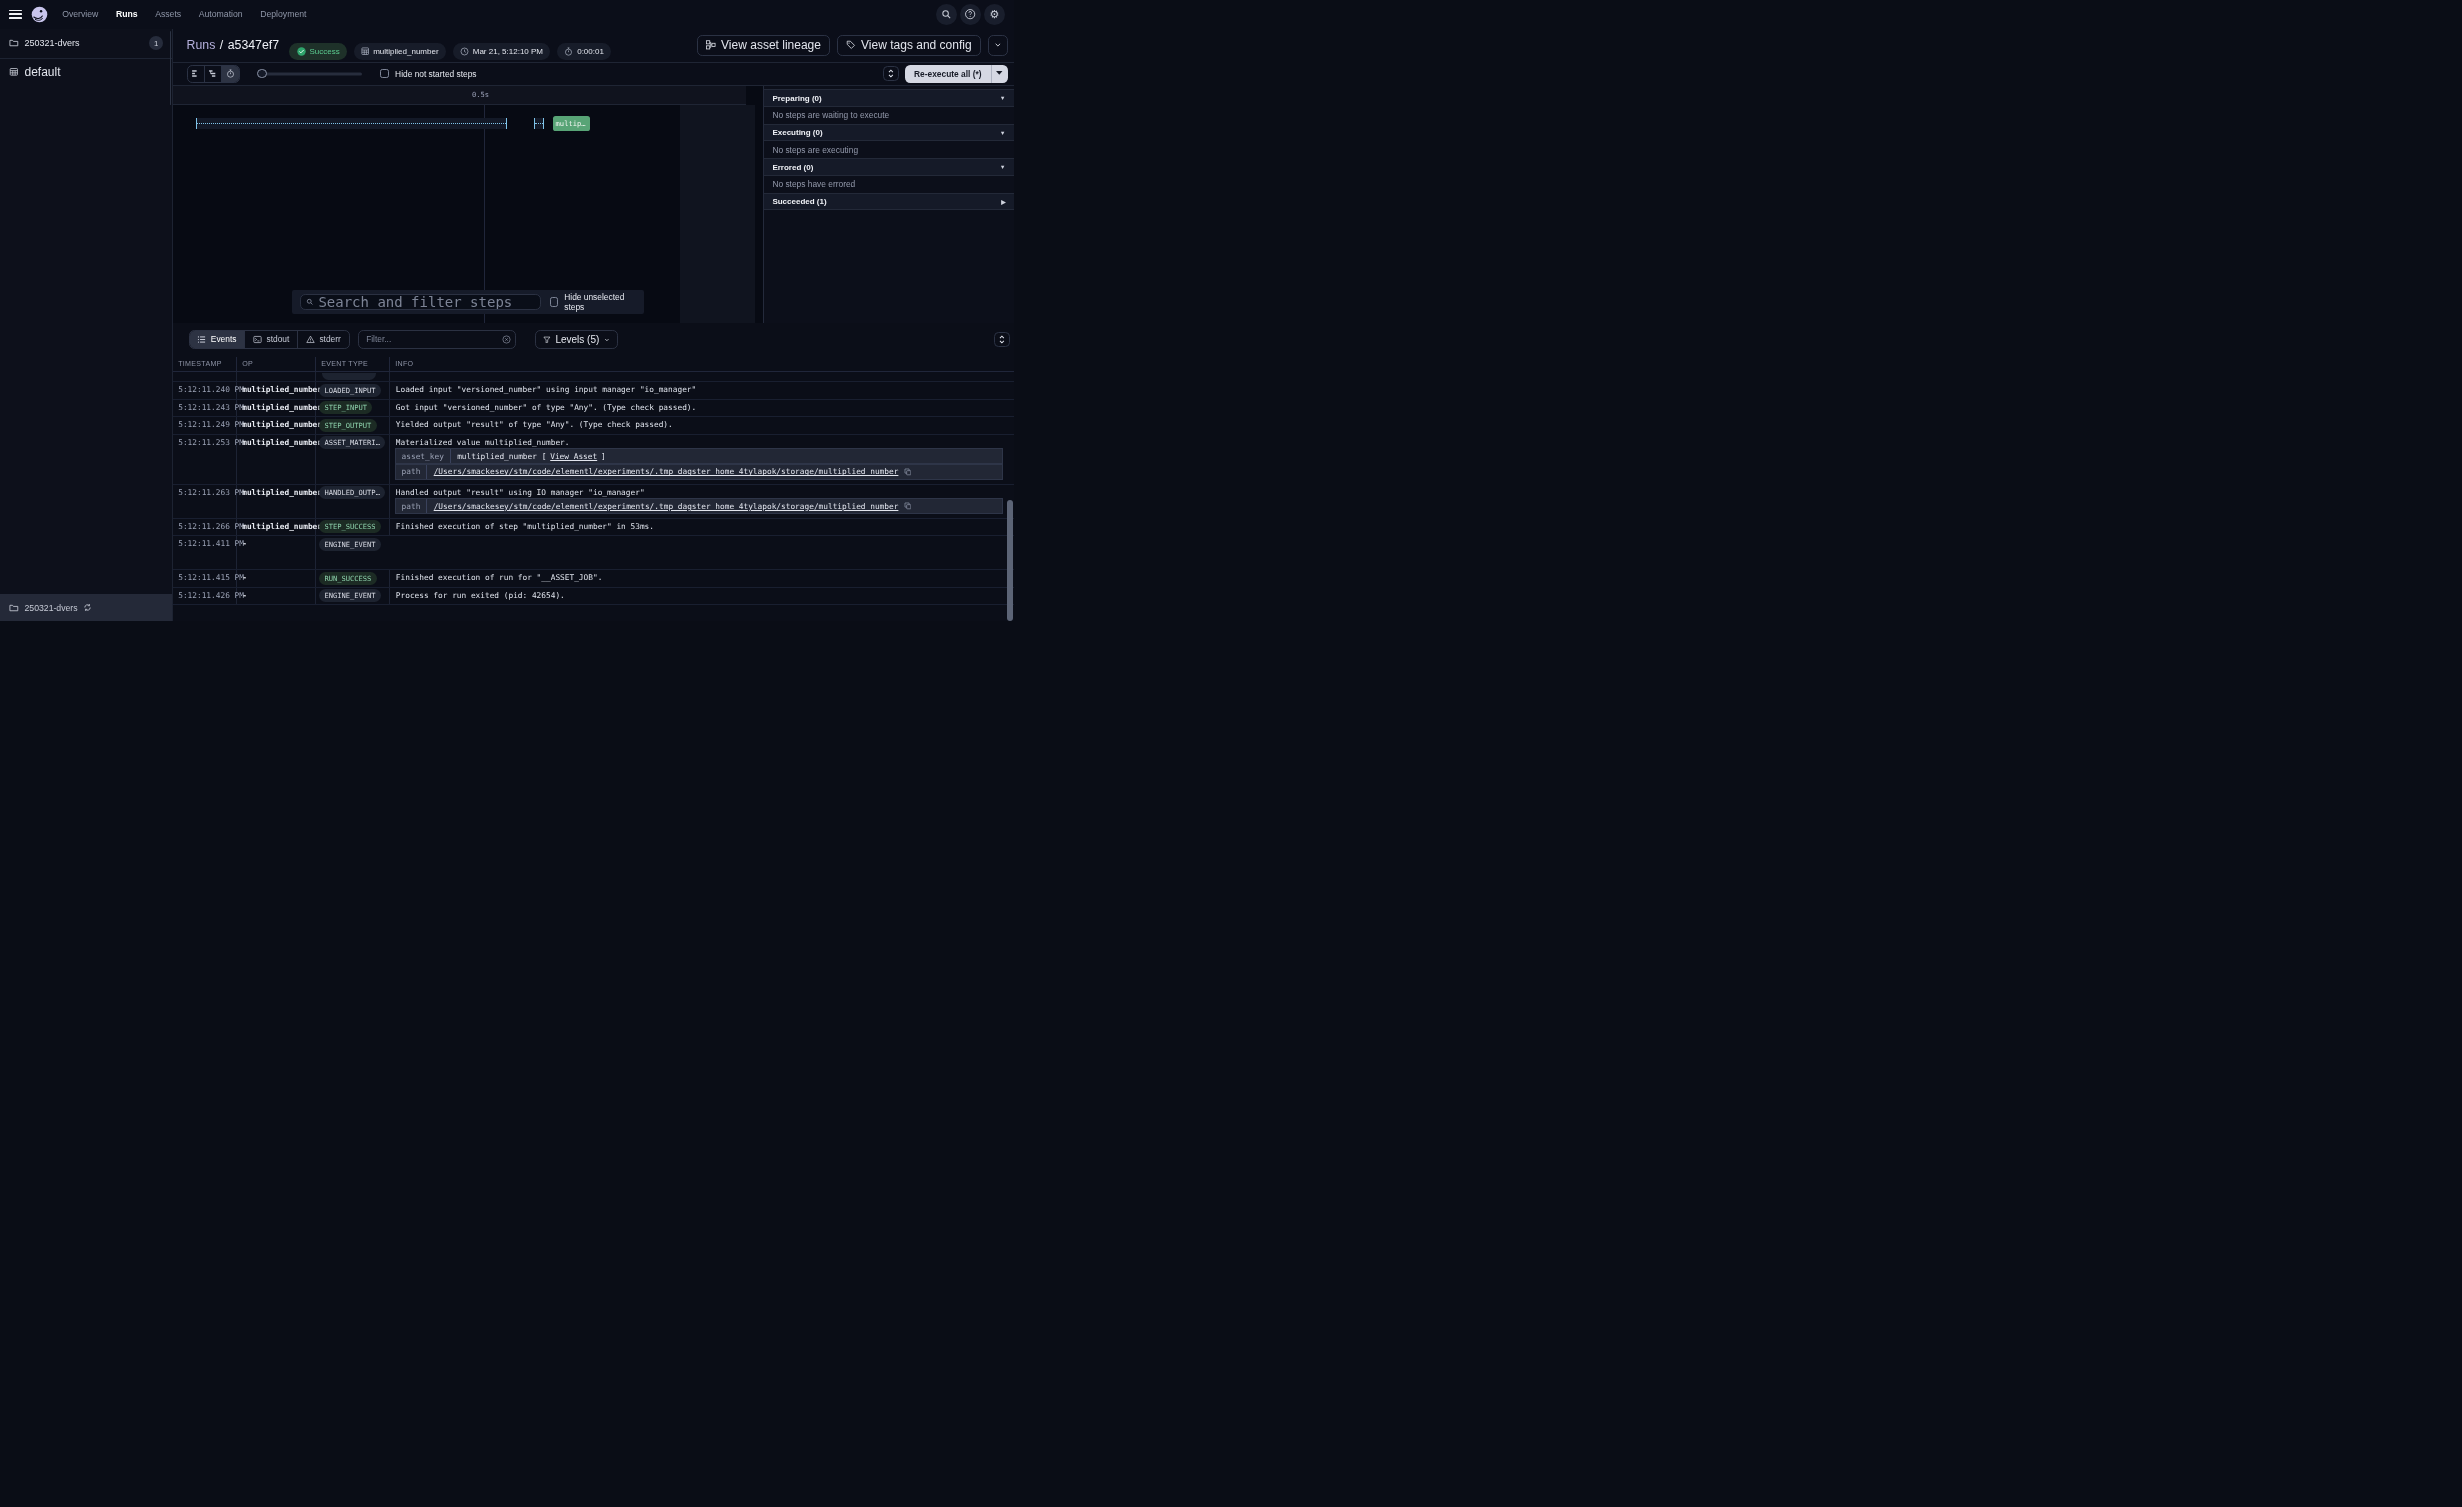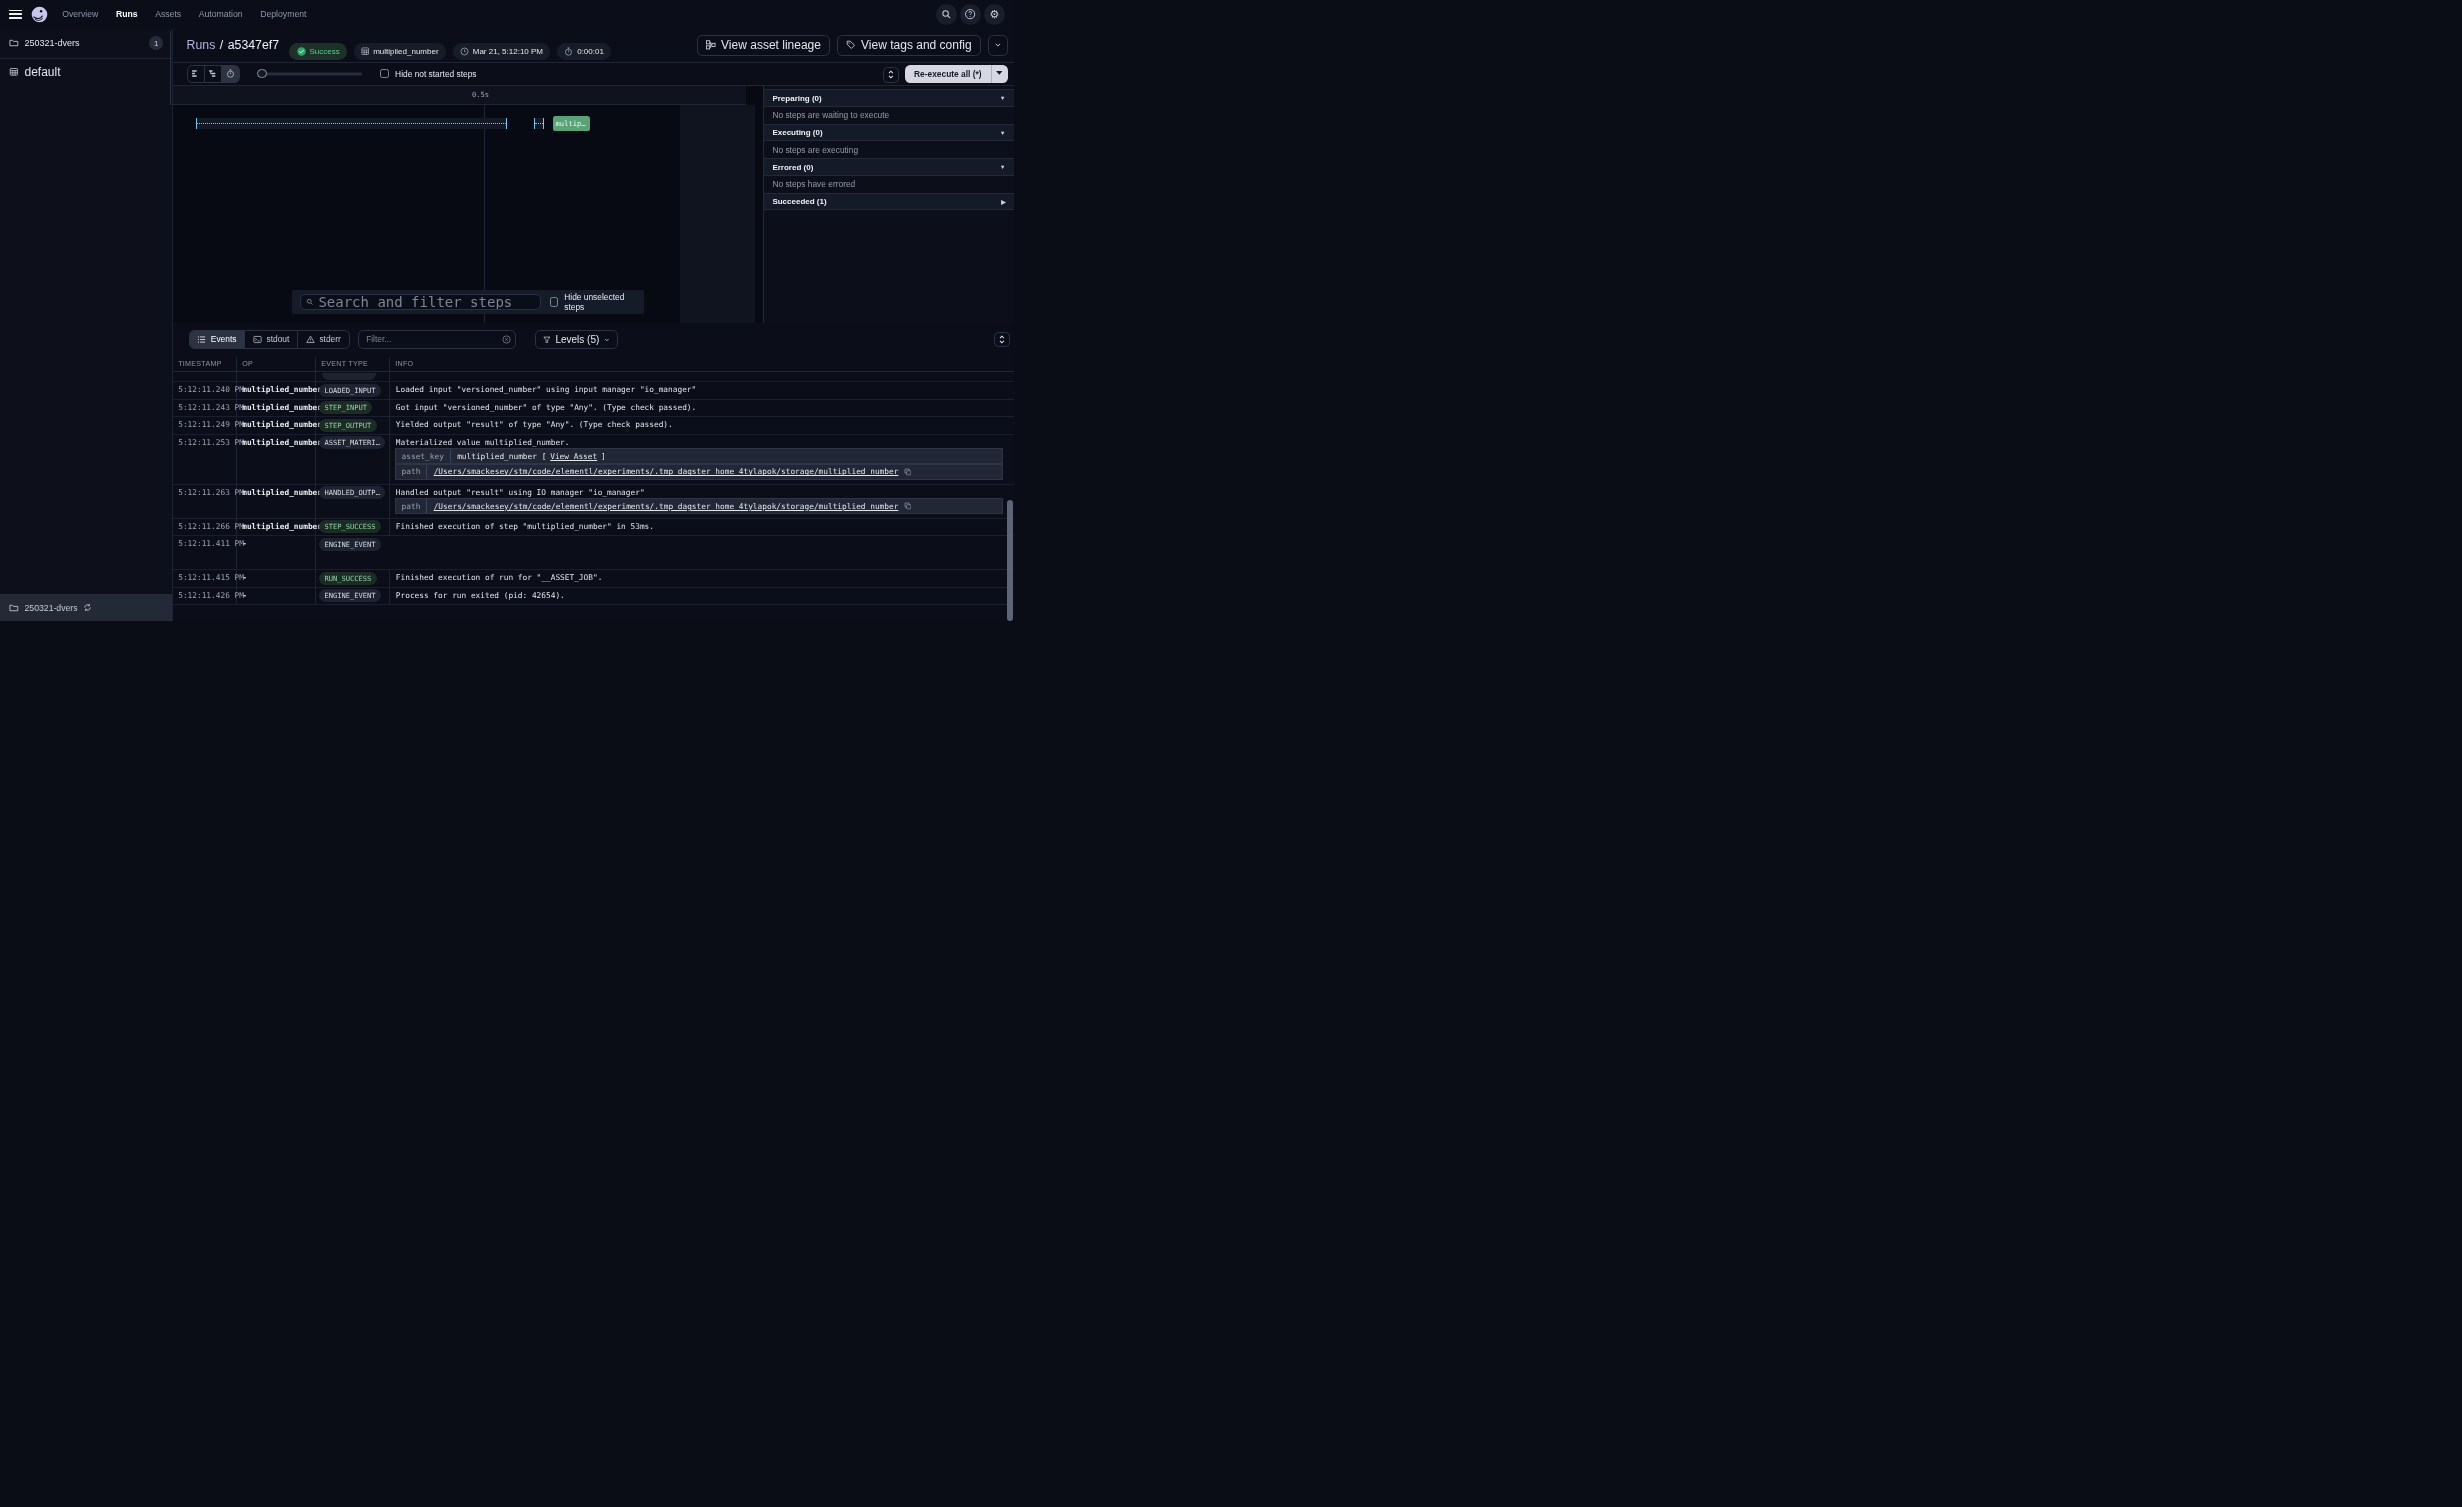--- a/index.html
+++ b/index.html
@@ -57,21 +57,21 @@
   .seg { width:17px; display:flex; align-items:center; justify-content:center; color:#c8ccd8; cursor:pointer; border-right:0.6px solid #2b3244; }
   .seg:last-child { border-right:none; }
   .seg.active { background:#2d3343; }
   .slider { display:flex; align-items:center; margin-left:17.5px; width:105px; position:relative; cursor:pointer; }
   .slider .track { position:absolute; left:0; right:0; top:50%; transform:translateY(-50%); height:3.2px; border-radius:1.9px; background:#272d3d; }
   .slider .knob { position:relative; width:9.7px; height:9.7px; border-radius:50%; background:#141927; border:1.3px solid #8a92a6; }
   .check-row { display:flex; align-items:center; gap:5.8px; cursor:pointer; }
   .checkbox { width:9.7px; height:9.7px; border:1.3px solid #7d8496; border-radius:2.3px; background:transparent; }
   .check-label { font-size:8.4px; color:#e6e9f0; }
   .gt-hide { margin-left:17.5px; }
-  .gt-right { margin-left:auto; display:flex; align-items:flex-end; gap:6.5px; }
+  .gt-right { margin-left:auto; display:flex; align-items:center; gap:6.5px; }
   .btn-expander { width:15.5px; height:15.5px; border-radius:4.5px; border:0.6px solid #2b3244; background:transparent; color:#dfe3ec;
     display:flex; flex-direction:column; align-items:center; justify-content:center; cursor:pointer; }
   .split-btn { display:flex; height:18px; border-radius:5.2px; overflow:hidden; cursor:pointer; }
   .split-main { background:#d5d8e3; color:#171b27; font-size:8.4px; font-weight:600; display:flex; align-items:center; padding:0 9px; font-family:inherit; border:none; }
   .split-caret { width:17px; background:#d5d8e3; border-left:0.6px solid #aeb3c2; display:flex; align-items:center; justify-content:center; border:none; border-left:0.6px solid #aeb3c2; }
 
   
   .work-area { height:237px; flex:0 0 237px; display:flex; min-width:0; }
   .gantt { flex:1; position:relative; background:#070a13; overflow:hidden; }
   .gantt .timeline { position:absolute; left:0; right:17px; top:0; height:19.4px; background:#10131e; border-bottom:0.6px solid #1f2534; }

